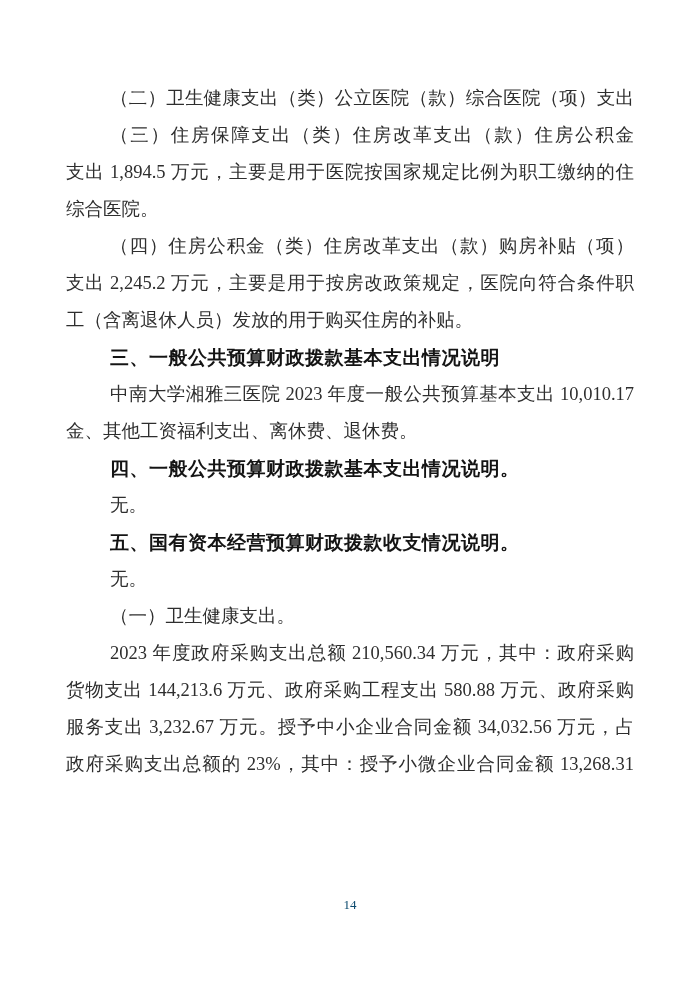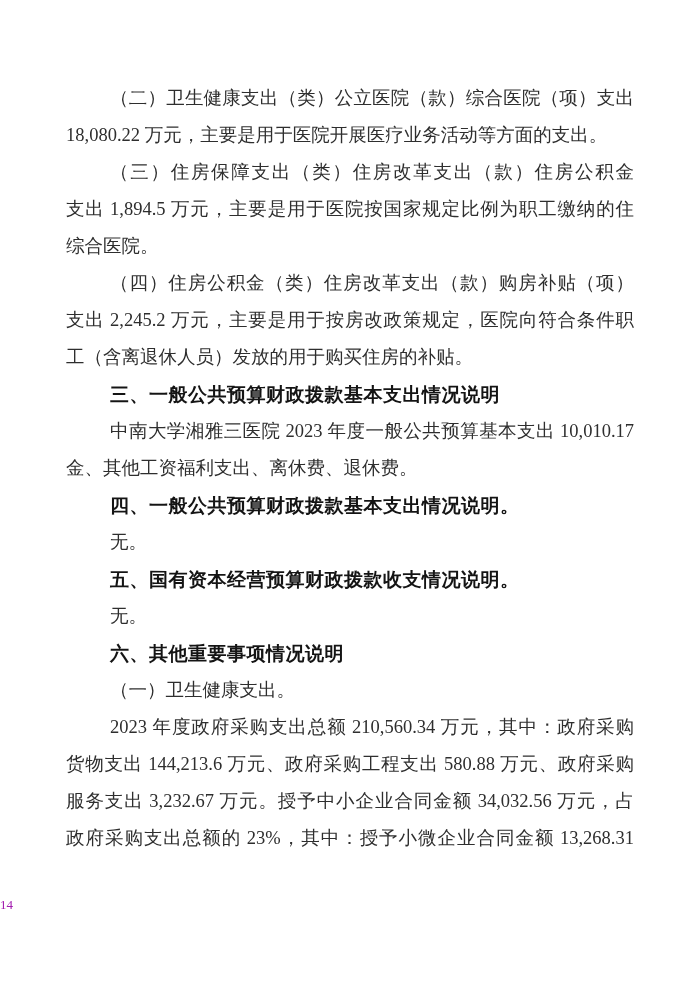--- a/index.html
+++ b/index.html
@@ -42,46 +42,44 @@
     font-weight: 700;
     color: #141414;
     letter-spacing: 0.5px;
     font-size: 19px;
   }
   .page-number {
     position: absolute;
     top: 897px;
     left: 0;
     width: 100%;
-    text-align: left;
+    text-align: center;
     font-size: 13px;
-    color: #a21caf;
+    color: #0c4a6e;
   }
 </style>
 </head>
 <body>
 
 <div class="page">
   <div class="content">
     <div class="line indent fill">（二）卫生健康支出（类）公立医院（款）综合医院（项）支出</div>
-    <div class="line">18,080.22 万元，主要是用于医院开展医疗业务活动等方面的支出。</div>
     <div class="line indent fill">（三）住房保障支出（类）住房改革支出（款）住房公积金（项）</div>
     <div class="line fill">支出 1,894.5 万元，主要是用于医院按国家规定比例为职工缴纳的住</div>
     <div class="line">综合医院。</div>
     <div class="line indent fill">（四）住房公积金（类）住房改革支出（款）购房补贴（项）</div>
     <div class="line fill">支出 2,245.2 万元，主要是用于按房改政策规定，医院向符合条件职</div>
     <div class="line">工（含离退休人员）发放的用于购买住房的补贴。</div>
     <div class="line indent heading">三、一般公共预算财政拨款基本支出情况说明</div>
     <div class="line indent fill">中南大学湘雅三医院 2023 年度一般公共预算基本支出 10,010.17</div>
     <div class="line">金、其他工资福利支出、离休费、退休费。</div>
     <div class="line indent heading">四、一般公共预算财政拨款基本支出情况说明。</div>
     <div class="line indent">无。</div>
     <div class="line indent heading">五、国有资本经营预算财政拨款收支情况说明。</div>
     <div class="line indent">无。</div>
-    <div class="line indent heading">六、其他重要事项情况说明</div>
     <div class="line indent">（一）卫生健康支出。</div>
     <div class="line indent fill">2023 年度政府采购支出总额 210,560.34 万元，其中：政府采购</div>
     <div class="line fill">货物支出 144,213.6 万元、政府采购工程支出 580.88 万元、政府采购</div>
     <div class="line fill">服务支出 3,232.67 万元。授予中小企业合同金额 34,032.56 万元，占</div>
     <div class="line fill">政府采购支出总额的 23%，其中：授予小微企业合同金额 13,268.31</div>
   </div>
   <div class="page-number">14</div>
 </div>
 
 </body></html>

